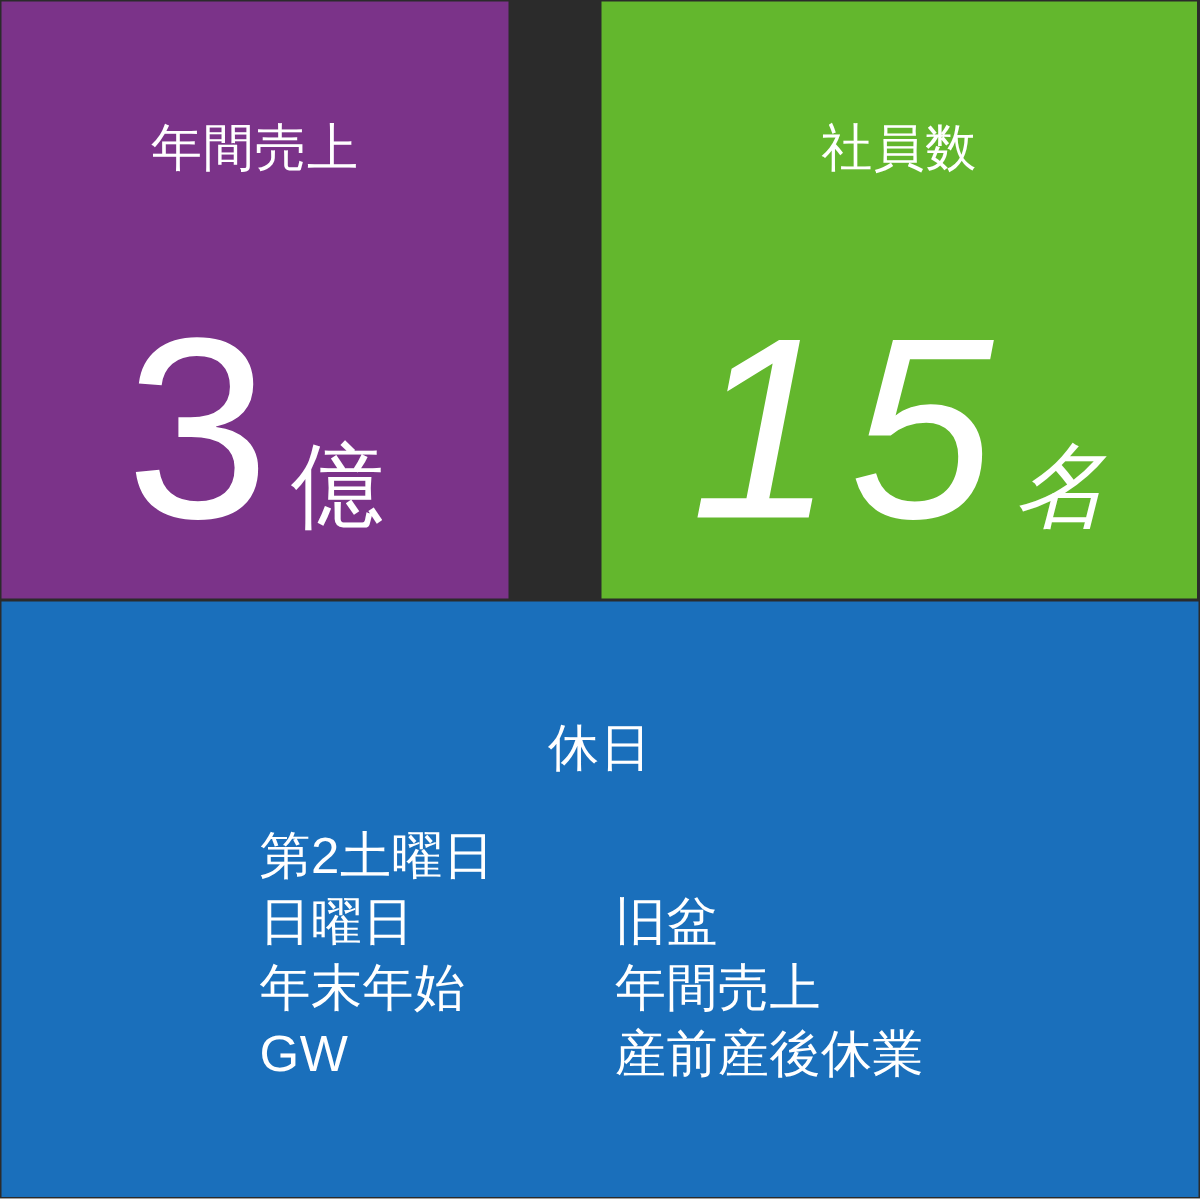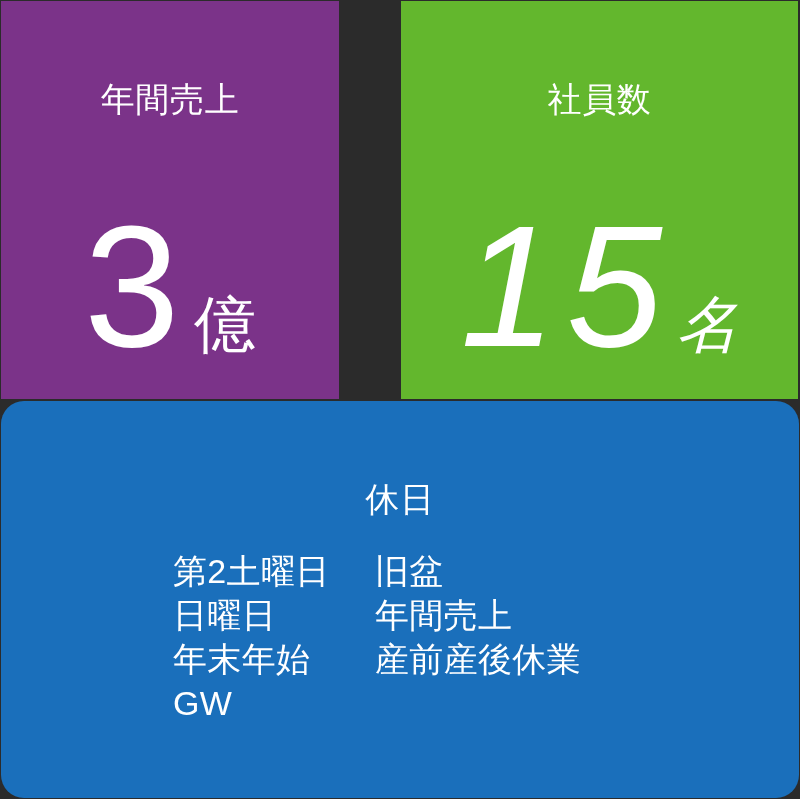--- a/index.html
+++ b/index.html
@@ -43,21 +43,20 @@
     top: 1px;
     width: 397px;
     height: 398px;
   }
 
   #panel-holidays {
     left: 1px;
     top: 401px;
     width: 798px;
     height: 397px;
-    border-radius: 23px;
   }
 
   
   .panel-title {
     position: absolute;
     left: 0;
     width: 100%;
     text-align: center;
     font-size: 34px;
     line-height: 1;
@@ -121,28 +120,30 @@
   }
 
   .holiday-columns {
     display: flex;
     gap: 0;
   }
 
   .holiday-column {
     display: flex;
     flex-direction: column;
+    margin-left: 35px;
   }
 
   .holiday-column.col-left {
     width: 202px;
   }
 
   .holiday-column.col-right {
     width: 252px;
+    justify-content: flex-end;
   }
 
   .holiday-item {
     font-size: 34px;
     line-height: 44px;
     height: 44px;
     white-space: nowrap;
     letter-spacing: 0.01em;
   }
 </style>

